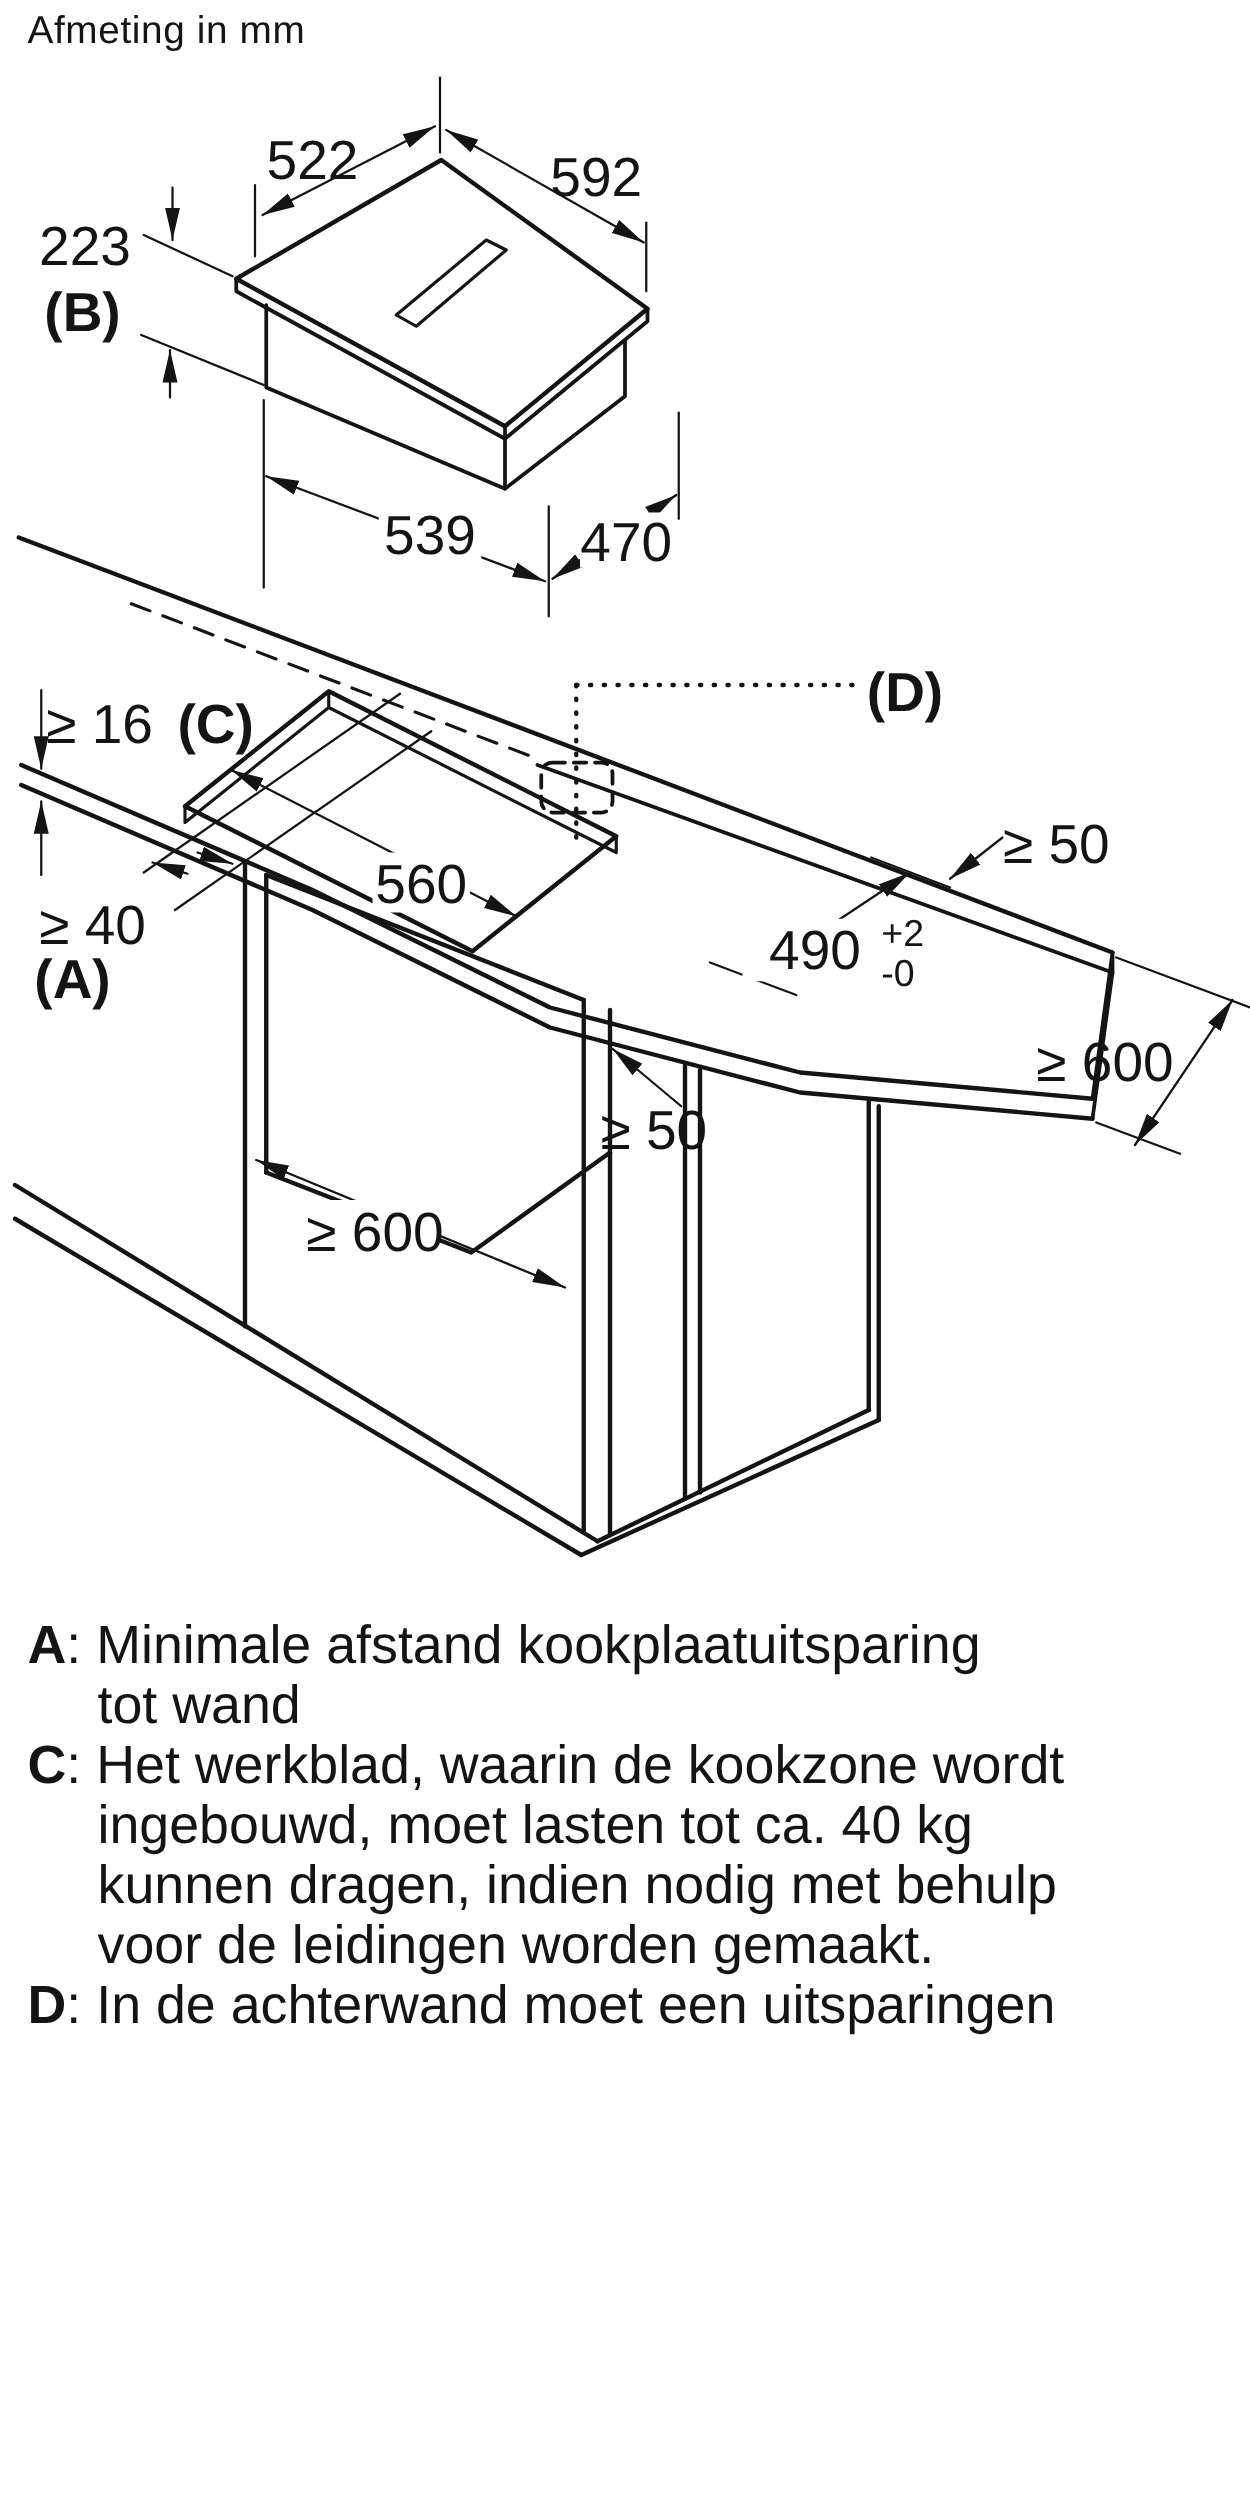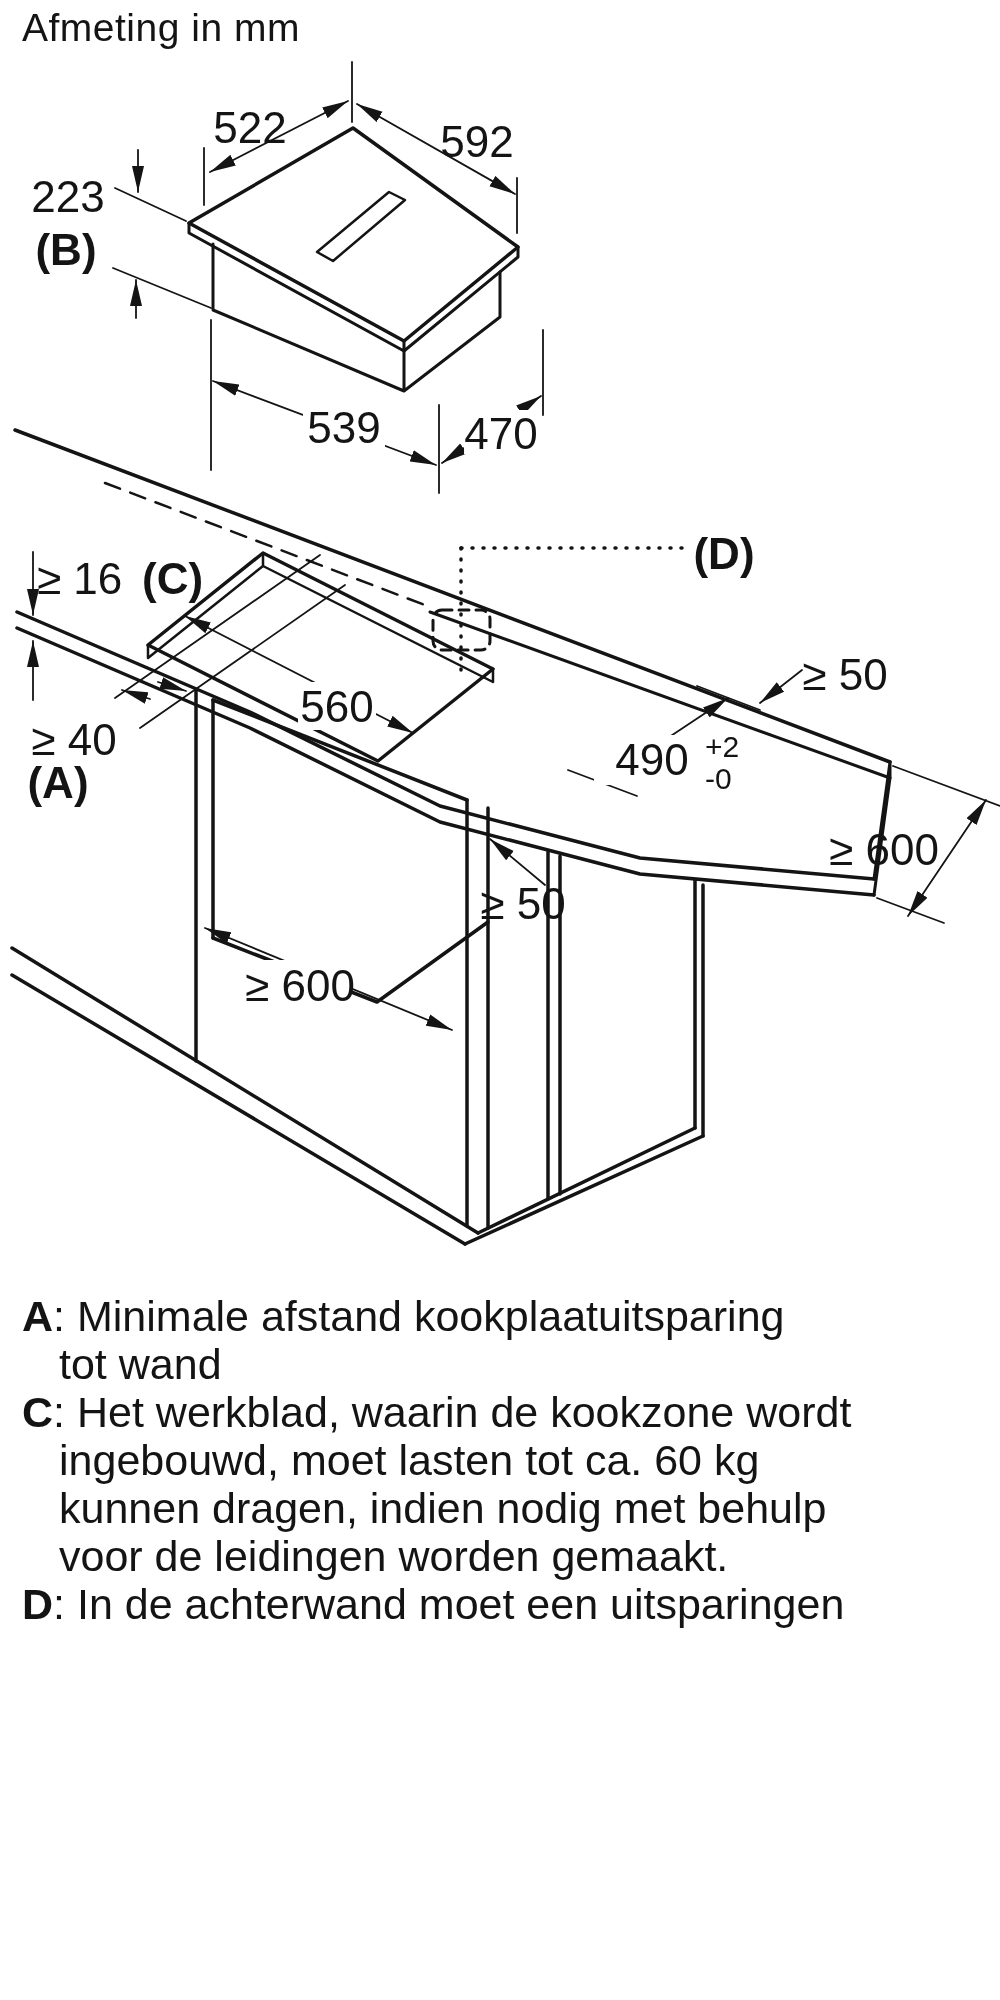--- a/index.html
+++ b/index.html
@@ -1,24 +1,24 @@
 <!DOCTYPE html>
 <html><head>
 <meta charset="utf-8">
 <style>
   html,body{margin:0;padding:0;background:#fff;}
   body{width:1000px;height:2000px;position:relative;font-family:"Liberation Sans",sans-serif;color:#111;}
-  .page-title{position:absolute;left:22px;top:6px;font-size:39px;color:#141414;letter-spacing:0.5px;}
+  .page-title{position:absolute;left:22px;top:6px;font-size:31px;color:#141414;letter-spacing:0.5px;}
   svg{position:absolute;left:0;top:0;}
   svg text{font-family:"Liberation Sans",sans-serif;fill:#141414;font-size:44px;}
   svg text.small{font-size:30px;}
   svg text.bold{font-weight:bold;}
   .legend{position:absolute;left:22px;top:1292px;width:950px;font-size:43px;line-height:48px;color:#141414;}
   .legend-line{white-space:nowrap;}
-  .legend-line.cont{margin-left:37px;}
+  .legend-line.cont{margin-left:56px;}
   .legend-key{font-weight:bold;}
 </style>
 </head>
 <body>
 
 <div class="page-title">Afmeting in mm</div>
 
 <svg width="1000" height="1290" viewBox="0 0 1000 1290">
   <defs>
     <marker id="arw" viewBox="0 0 26 13" refX="26" refY="6.5" markerWidth="26" markerHeight="13" markerUnits="userSpaceOnUse" orient="auto-start-reverse">
@@ -140,20 +140,20 @@
   </g>
 </svg>
 
 <div class="legend">
   <div class="legend-item">
     <div class="legend-line"><span class="legend-key">A</span><span>: </span><span>Minimale afstand kookplaatuitsparing</span></div>
     <div class="legend-line cont">tot wand</div>
   </div>
   <div class="legend-item">
     <div class="legend-line"><span class="legend-key">C</span><span>: </span><span>Het werkblad, waarin de kookzone wordt</span></div>
-    <div class="legend-line cont">ingebouwd, moet lasten tot ca. 60 kg</div>
+    <div class="legend-line cont">ingebouwd, moet lasten tot ca. 40 kg</div>
     <div class="legend-line cont">kunnen dragen, indien nodig met behulp</div>
   </div>
   <div class="legend-item">
     <div class="legend-line cont">voor de leidingen worden gemaakt.</div>
     <div class="legend-line"><span class="legend-key">D</span><span>: </span><span>In de achterwand moet een uitsparingen</span></div>
   </div>
 </div>
 
 </body></html>

